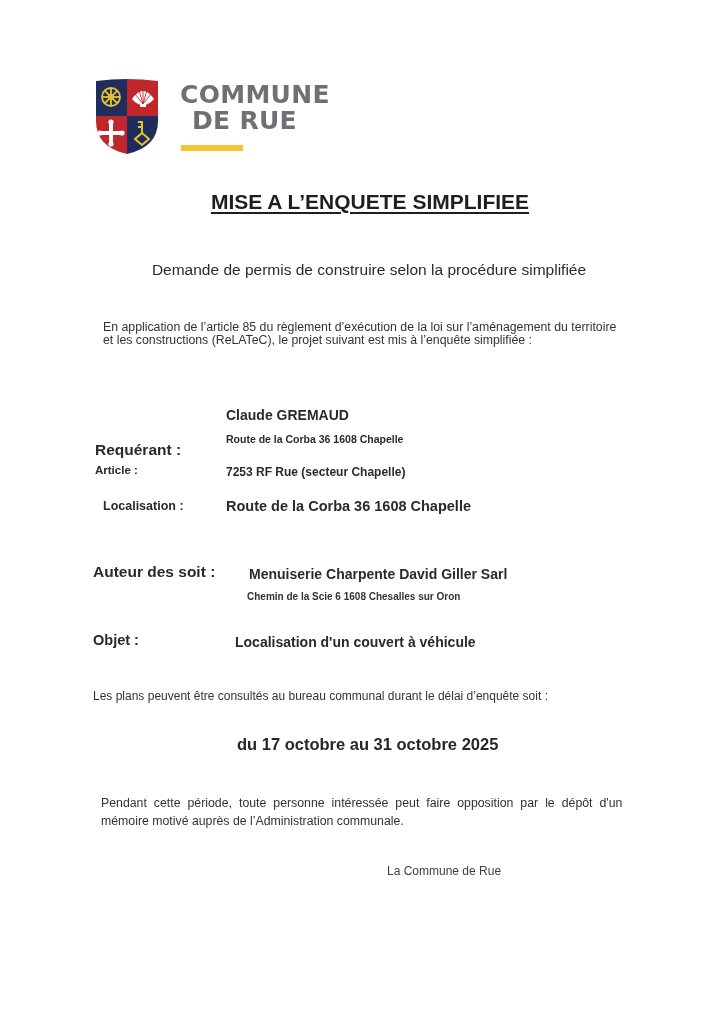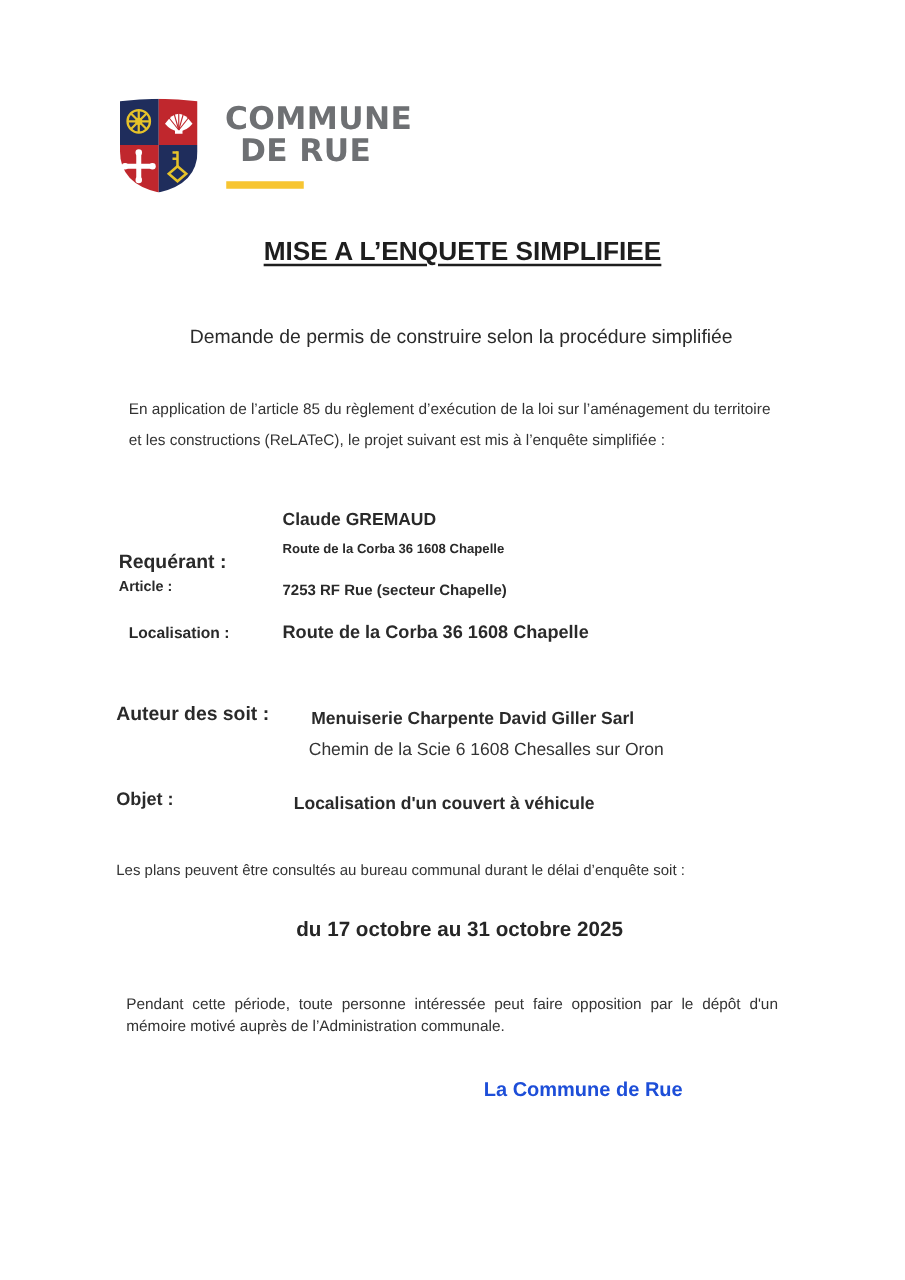--- a/index.html
+++ b/index.html
@@ -15,51 +15,51 @@
     #logo-line2 { top: 108px; margin-left: 12px; }
     #logo-bar { position: absolute; left: 181px; top: 145px; width: 62px; height: 6px; background: #f7c531; }
 
     
     #title { left: 0; width: 740px; text-align: center; top: 190px; font-size: 21px; font-weight: bold; color: #1e1e1e; text-decoration: underline; text-underline-offset: 3px; text-decoration-thickness: 2px; }
 
     #subtitle { left: 0; width: 738px; text-align: center; top: 261px; font-size: 15.5px; color: #2b2b2b; }
 
     .intro { left: 103px; font-size: 12.3px; color: #333; }
     #intro-1 { top: 320px; }
-    #intro-2 { top: 345px; }
+    #intro-2 { top: 333px; }
 
     .label { font-weight: bold; color: #2a2a2a; }
     .val { font-weight: bold; color: #2a2a2a; }
 
     #req-label { left: 95px; top: 404px; font-size: 15.5px; margin-top: 37px; }
     #req-name { left: 226px; top: 407px; font-size: 14px; }
     #req-addr { left: 226px; top: 433px; font-size: 10.5px; }
 
     #art-label { left: 95px; top: 464px; font-size: 11.5px; }
     #art-val { left: 226px; top: 465px; font-size: 12px; }
 
     #loc-label { left: 103px; top: 499px; font-size: 12.5px; }
     #loc-val { left: 226px; top: 498px; font-size: 14.5px; }
 
     #aut-label { left: 93px; top: 563px; font-size: 15.5px; }
     #aut-val { left: 249px; top: 566px; font-size: 14px; }
-    #aut-addr { left: 247px; top: 591px; font-size: 14px; font-weight: normal; color: #333; text-align: center; }
+    #aut-addr { left: 247px; top: 591px; font-size: 10px; font-weight: bold; color: #333; text-align: center; }
 
     #obj-label { left: 93px; top: 632px; font-size: 14.5px; }
     #obj-val { left: 235px; top: 634px; font-size: 14px; }
 
     #consult { left: 93px; top: 689px; font-size: 12px; color: #333; }
 
     #period { left: 237px; top: 735px; font-size: 16.5px; font-weight: bold; color: #262626; }
 
     .para { left: 101px; font-size: 12.3px; color: #333; }
     #para-1 { top: 796px; word-spacing: 3.6px; }
     #para-2 { top: 814px; }
 
-    #signature { left: 387px; top: 864px; font-size: 16px; font-weight: bold; color: #1d4ed8; }
+    #signature { left: 387px; top: 864px; font-size: 12px; font-weight: normal; color: #404040; }
   </style>
 </head>
 <body>
 
 <svg id="crest" viewBox="0 0 66 78">
   <defs>
     <clipPath id="shield">
       <path d="M2 4 Q33 0 64 4 L64 44 Q64 70 33 77 Q2 70 2 44 Z"></path>
     </clipPath>
   </defs>

